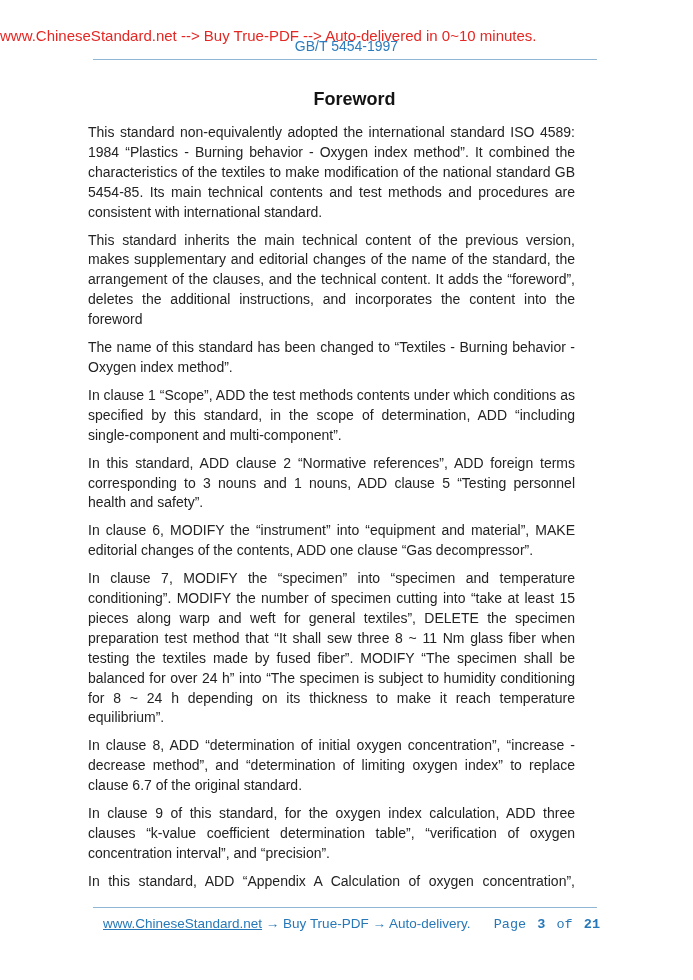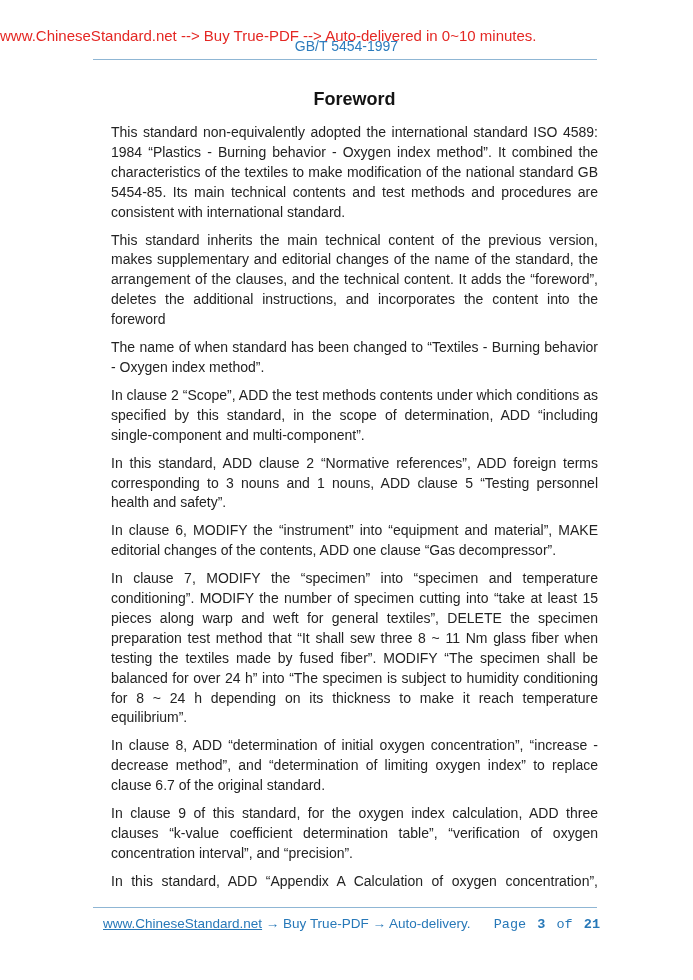--- a/index.html
+++ b/index.html
@@ -42,21 +42,21 @@
     top: 81px; left: 0; width: 100%;
     margin: 8px;
     text-align: center;
     color: #141414;
     font-size: 18px;
     font-weight: bold;
   }
   
   .content {
     position: absolute;
-    left: 111px;
+    left: 88px;
     top: 123px;
     width: 487px;
     color: #232323;
     font-size: 14px;
     line-height: 19.9px;
     text-align: justify;
   }
   .content p { margin: 0 0 8px 0; }
   .content p.cont { text-align-last: justify; }
   
@@ -86,22 +86,22 @@
 
   <div class="banner">www.ChineseStandard.net --&gt; Buy True-PDF --&gt; Auto-delivered in 0~10 minutes.</div>
 
   <div class="rule top-rule"></div>
 
   <h1 class="title">Foreword</h1>
 
   <div class="content">
     <p>This standard non-equivalently adopted the international standard ISO 4589: 1984 “Plastics - Burning behavior - Oxygen index method”. It combined the characteristics of the textiles to make modification of the national standard GB 5454-85. Its main technical contents and test methods and procedures are consistent with international standard.</p>
     <p>This standard inherits the main technical content of the previous version, makes supplementary and editorial changes of the name of the standard, the arrangement of the clauses, and the technical content. It adds the “foreword”, deletes the additional instructions, and incorporates the content into the foreword</p>
-    <p>The name of when standard has been changed to “Textiles - Burning behavior - Oxygen index method”.</p>
-    <p>In clause 2 “Scope”, ADD the test methods contents under which conditions as specified by this standard, in the scope of determination, ADD “including single-component and multi-component”.</p>
+    <p>The name of this standard has been changed to “Textiles - Burning behavior - Oxygen index method”.</p>
+    <p>In clause 1 “Scope”, ADD the test methods contents under which conditions as specified by this standard, in the scope of determination, ADD “including single-component and multi-component”.</p>
     <p>In this standard, ADD clause 2 “Normative references”, ADD foreign terms corresponding to 3 nouns and 1 nouns, ADD clause 5 “Testing personnel health and safety”.</p>
     <p>In clause 6, MODIFY the “instrument” into “equipment and material”, MAKE editorial changes of the contents, ADD one clause “Gas decompressor”.</p>
     <p>In clause 7, MODIFY the “specimen” into “specimen and temperature conditioning”. MODIFY the number of specimen cutting into “take at least 15 pieces along warp and weft for general textiles”, DELETE the specimen preparation test method that “It shall sew three 8 ~ 11 Nm glass fiber when testing the textiles made by fused fiber”. MODIFY “The specimen shall be balanced for over 24 h” into “The specimen is subject to humidity conditioning for 8 ~ 24 h depending on its thickness to make it reach temperature equilibrium”.</p>
     <p>In clause 8, ADD “determination of initial oxygen concentration”, “increase - decrease method”, and “determination of limiting oxygen index” to replace clause 6.7 of the original standard.</p>
     <p>In clause 9 of this standard, for the oxygen index calculation, ADD three clauses “k-value coefficient determination table”, “verification of oxygen concentration interval”, and “precision”.</p>
     <p class="cont">In this standard, ADD “Appendix A Calculation of oxygen concentration”,</p>
   </div>
 
   <div class="rule footer-rule"></div>
 

